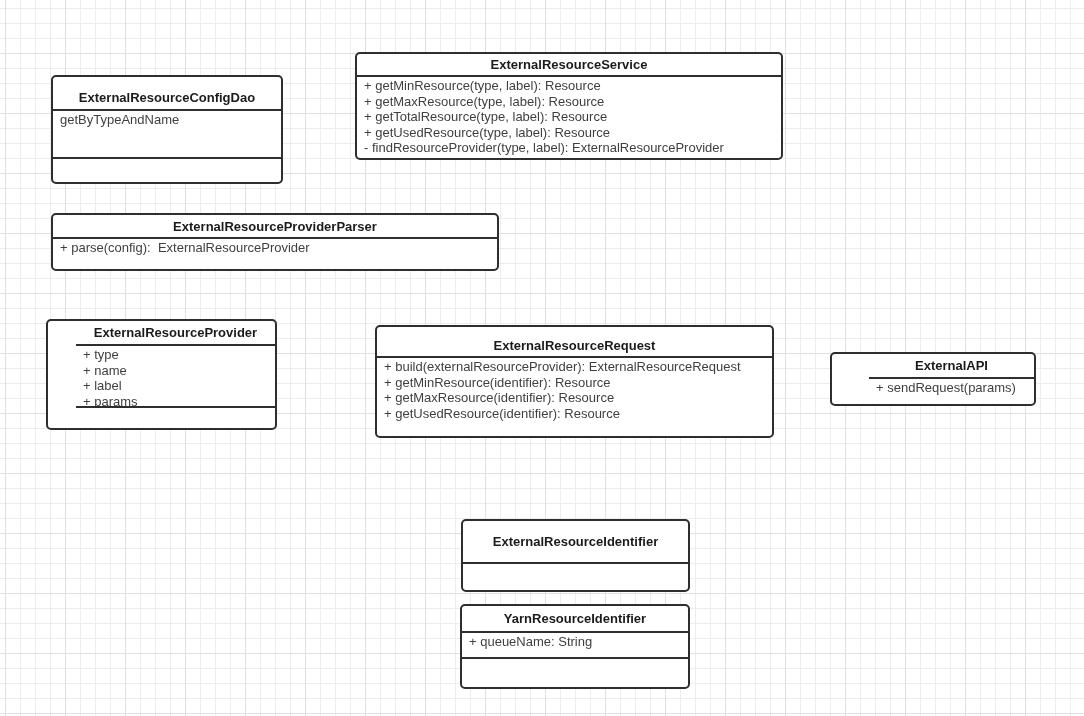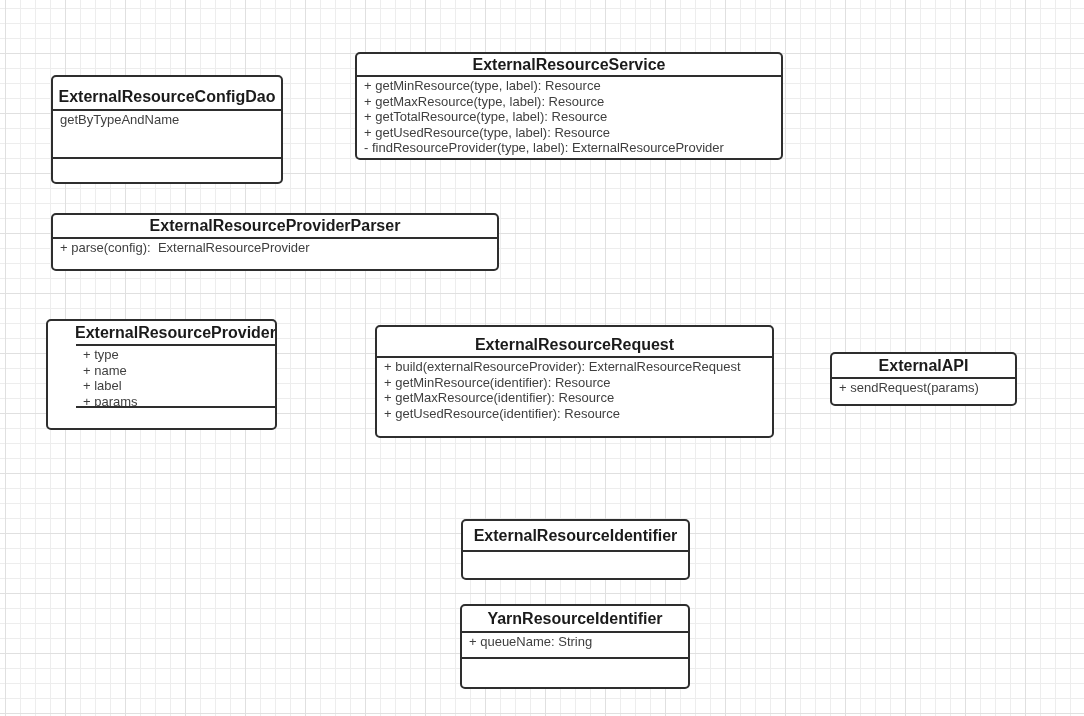--- a/index.html
+++ b/index.html
@@ -34,21 +34,21 @@
     position: absolute;
     background: var(--node-fill);
     border: 2px solid var(--node-border);
     border-radius: 5px;
     box-shadow: 0 0 0 0 transparent;
   }
   .uml-title {
     display: flex;
     align-items: center;
     justify-content: center;
-    font-size: 16px;
+    font-size: 13px;
     font-weight: 700;
     color: var(--title-color);
     border-bottom: 2px solid var(--node-border);
     overflow: hidden;
     white-space: pre;
   }
   .uml-comp {
     border-bottom: 2px solid var(--node-border);
     overflow: hidden;
     padding-top: 1px;
@@ -103,28 +103,28 @@
     </div>
     <div class="uml-class" style="left: 375px; top: 325px; width: 399px;">
       <div class="uml-title" style="height: 24px; margin-top: 7px;">ExternalResourceRequest</div>
       <div class="uml-comp" style="height: 78px;">
         <div class="uml-member">+ build(externalResourceProvider): ExternalResourceRequest</div>
         <div class="uml-member">+ getMinResource(identifier): Resource</div>
         <div class="uml-member">+ getMaxResource(identifier): Resource</div>
         <div class="uml-member">+ getUsedResource(identifier): Resource</div>
       </div>
     </div>
-    <div class="uml-class" style="left: 830px; top: 352px; width: 187px;">
+    <div class="uml-class" style="left: 830px; top: 352px; width: 206px; padding-left: 37px;">
       <div class="uml-title" style="height: 25px;">ExternalAPI</div>
       <div class="uml-comp" style="height: 25px;">
         <div class="uml-member">+ sendRequest(params)</div>
       </div>
     </div>
     <div class="uml-class" style="left: 461px; top: 519px; width: 229px;">
-      <div class="uml-title" style="height: 31px;">ExternalResourceIdentifier</div>
+      <div class="uml-title" style="height: 43px;">ExternalResourceIdentifier</div>
       <div class="uml-comp" style="height: 26px;"></div>
     </div>
     <div class="uml-class" style="left: 460px; top: 604px; width: 230px;">
       <div class="uml-title" style="height: 27px;">YarnResourceIdentifier</div>
       <div class="uml-comp" style="height: 26px;">
         <div class="uml-member">+ queueName: String</div>
       </div>
       <div class="uml-comp" style="height: 28px;"></div>
     </div>
   </div>

